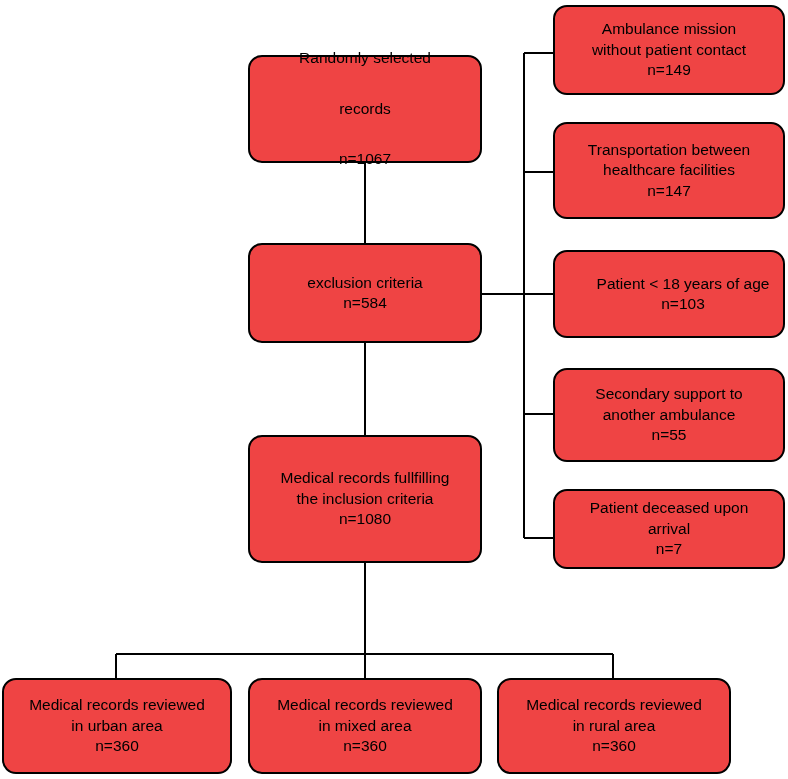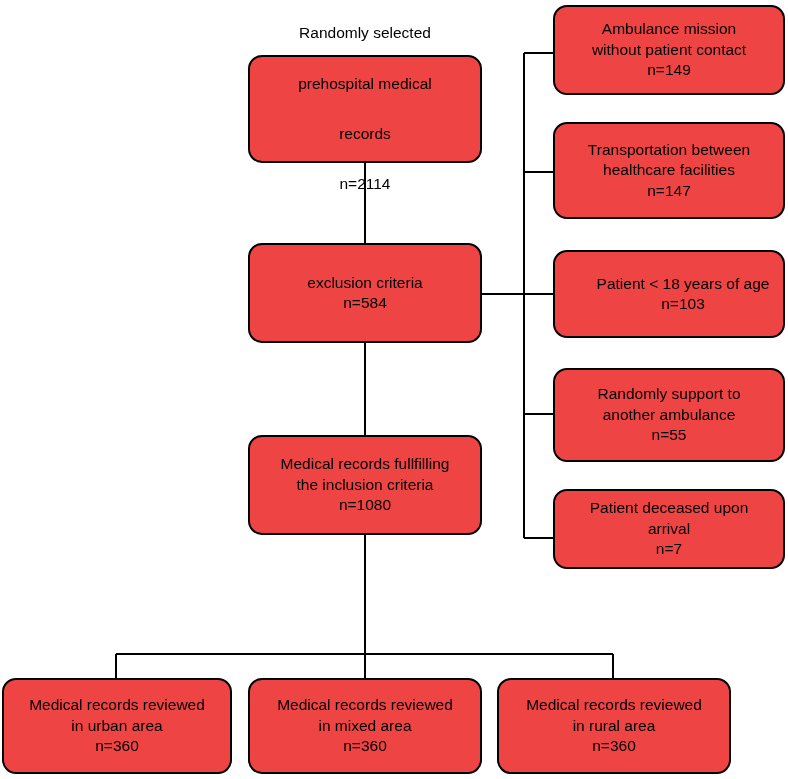--- a/index.html
+++ b/index.html
@@ -42,21 +42,21 @@
     line-height: 1.32;
     padding: 4px 8px;
   }
   .flow-box .line {
     display: block;
     white-space: nowrap;
   }
   
   .box-l1 { left: 248px; top: 55px;  width: 234px; height: 108px; gap: 30px; }
   .box-l2 { left: 248px; top: 243px; width: 234px; height: 100px; }
-  .box-l3 { left: 248px; top: 435px; width: 234px; height: 100px; }
+  .box-l3 { left: 248px; top: 435px; width: 234px; height: 128px; }
   
   .box-r1 { left: 553px; top: 5px;   width: 232px; height: 90px; }
   .box-r2 { left: 553px; top: 122px; width: 232px; height: 97px; }
   .box-r3 { left: 553px; top: 250px; width: 232px; height: 88px; padding-left: 36px; }
   .box-r4 { left: 553px; top: 368px; width: 232px; height: 94px; }
   .box-r5 { left: 553px; top: 489px; width: 232px; height: 80px; }
   
   .box-b1 { left: 2px;   top: 678px; width: 230px; height: 96px; }
   .box-b2 { left: 248px; top: 678px; width: 234px; height: 96px; }
   .box-b3 { left: 497px; top: 678px; width: 234px; height: 96px; }
@@ -88,23 +88,22 @@
       <line x1="116" y1="654" x2="613" y2="654"></line>
 
       <line x1="116" y1="654" x2="116" y2="678"></line>
       <line x1="365" y1="654" x2="365" y2="678"></line>
       <line x1="613" y1="654" x2="613" y2="678"></line>
     </g>
   </svg>
 
   <div class="flow-box box-l1">
     <span class="line">Randomly selected</span>
-    <span class="line">prehospital medical</span>
     <span class="line">records</span>
-    <span class="line">n=2114</span>
+    <span class="line">n=1067</span>
   </div>
 
   <div class="flow-box box-l2">
     <span class="line">exclusion criteria</span>
     <span class="line">n=584</span>
   </div>
 
   <div class="flow-box box-l3">
     <span class="line">Medical records fullfilling</span>
     <span class="line">the inclusion criteria</span>
@@ -122,21 +121,21 @@
     <span class="line">healthcare facilities</span>
     <span class="line">n=147</span>
   </div>
 
   <div class="flow-box box-r3">
     <span class="line">Patient &lt; 18 years of age</span>
     <span class="line">n=103</span>
   </div>
 
   <div class="flow-box box-r4">
-    <span class="line">Randomly support to</span>
+    <span class="line">Secondary support to</span>
     <span class="line">another ambulance</span>
     <span class="line">n=55</span>
   </div>
 
   <div class="flow-box box-r5">
     <span class="line">Patient deceased upon</span>
     <span class="line">arrival</span>
     <span class="line">n=7</span>
   </div>
 

